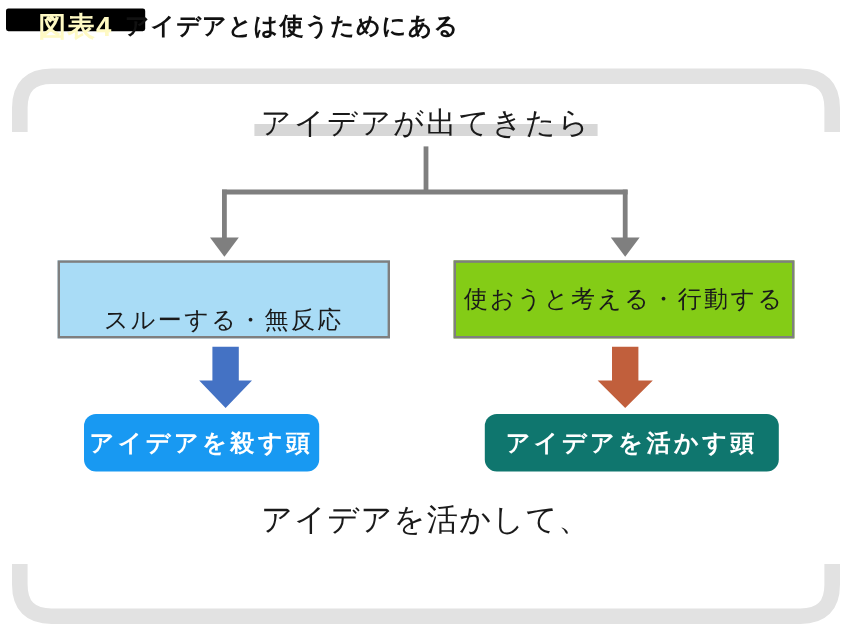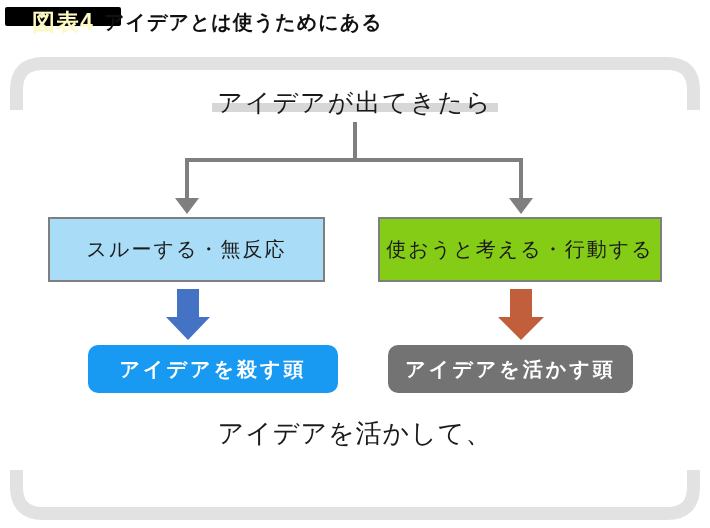--- a/index.html
+++ b/index.html
@@ -53,35 +53,35 @@
 
   
   .option-box {
     top: 217px; height: 65px;
     border: 2px solid #7f7f7f;
     display: flex; align-items: center; justify-content: center;
     font-size: 20px;
     color: #1a1a1a;
     letter-spacing: 2px;
   }
-  .option-left  { left: 48px;  width: 277px; background: #a9dcf6; }
+  .option-left  { left: 48px;  width: 277px; background: #a9dcf6; align-items: flex-end; }
   .option-right { left: 378px; width: 284px; background: #84cc16; }
 
   
   .result-box {
     top: 345px; height: 48px;
     border-radius: 10px;
     display: flex; align-items: center; justify-content: center;
     font-size: 20px;
     font-weight: bold;
     color: #ffffff;
     letter-spacing: 3px;
   }
-  .result-left  { left: 88px;  width: 250px; background: #1899f2; }
-  .result-right { left: 388px; width: 245px; background: #737373; text-align: right; }
+  .result-left  { left: 70px;  width: 196px; background: #1899f2; }
+  .result-right { left: 404px; width: 245px; background: #0f766e; text-align: right; }
 
   
   .conclusion {
     left: 0; top: 416px; width: 710px;
     text-align: center;
     font-size: 26px;
     font-weight: normal;
     color: #1a1a1a;
     line-height: 34px;
     letter-spacing: 1px;

